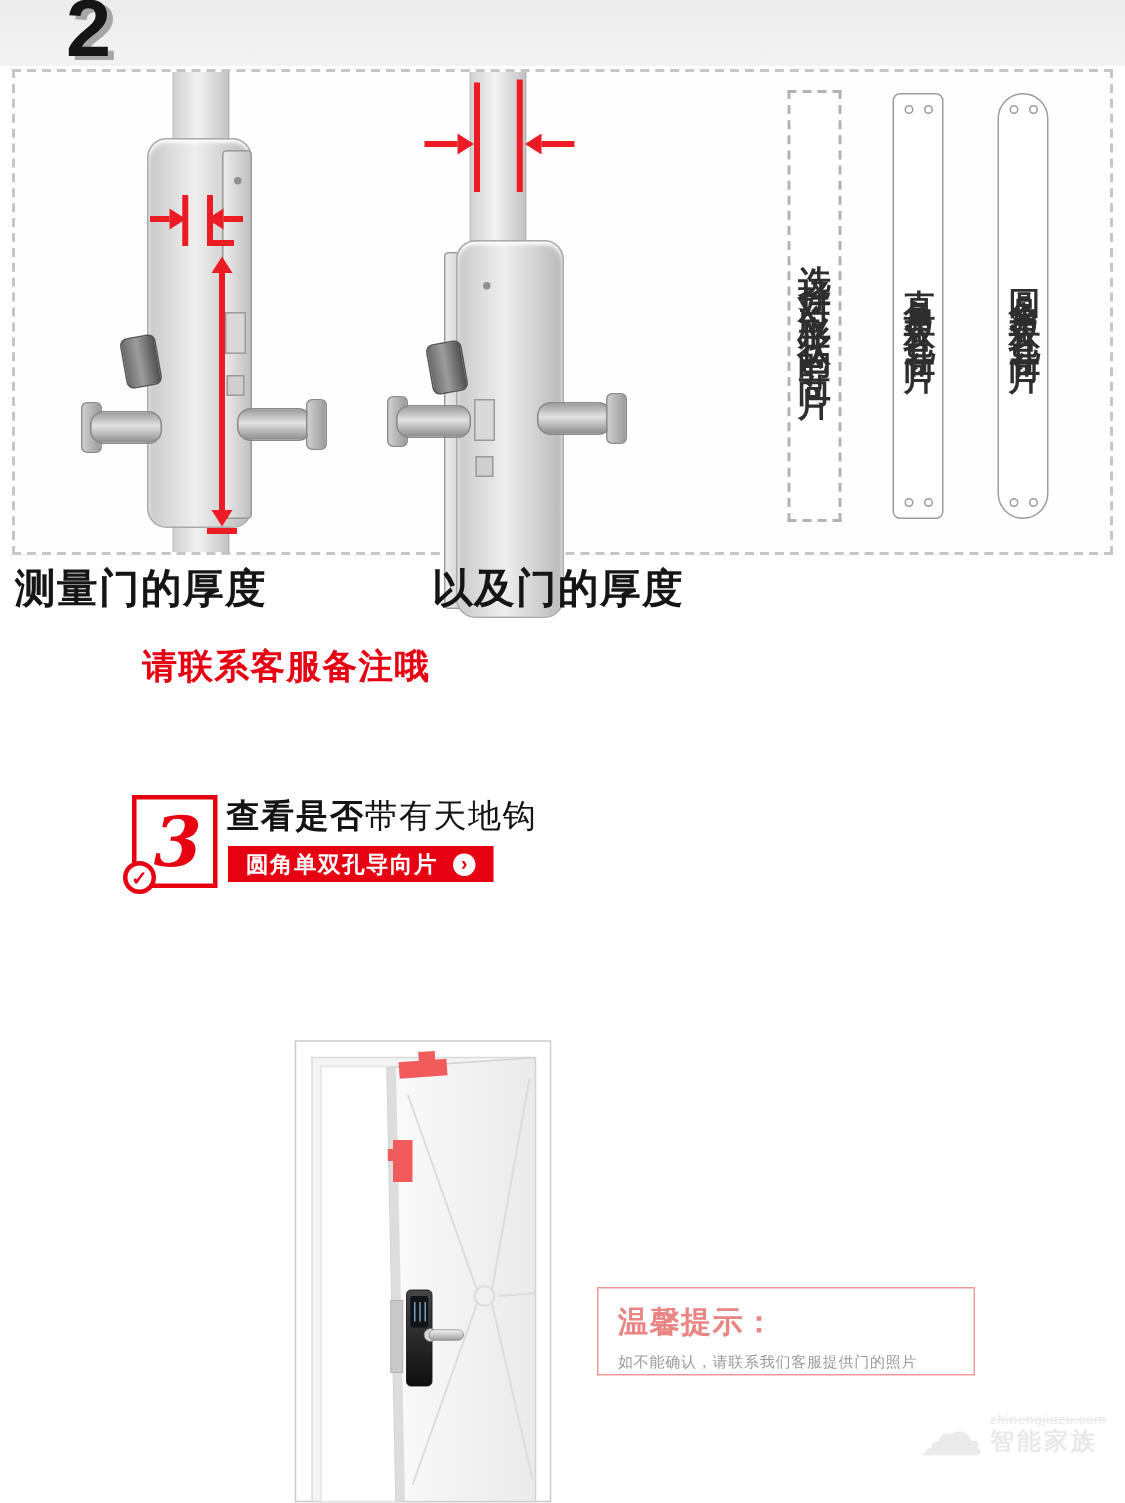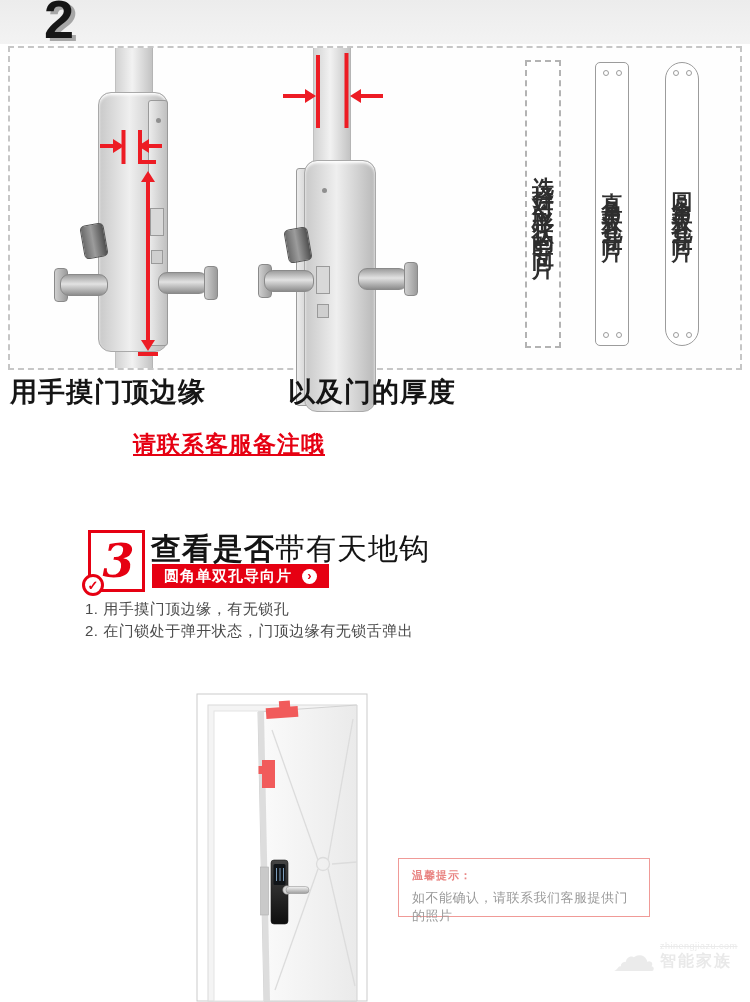--- a/index.html
+++ b/index.html
@@ -52,48 +52,48 @@
   .plate-strip .vtext { font-size:21px; letter-spacing:7px; font-weight:700; }
 
   
   .caption { position:absolute; top:374px; font-size:27px; font-weight:600; color:#151515; letter-spacing:1px; }
   .caption-left { left:10px; }
   .caption-right { left:288px; }
 
   
   .notice { position:absolute; left:22px; top:427px; color:#e60012; font-weight:700;
     font-size:23px; line-height:34px; letter-spacing:1px; }
-  .notice-line2 { margin-left:111px;text-decoration:underline; }
+  .notice-line2 { margin-left:73px; }
 
   
   .num3-box { position:absolute; left:88px; top:530px; width:57px; height:62px;
     border:3px solid #e60012; background:#fff; }
   .num3 { position:absolute; left:0; top:0; width:100%; height:100%; display:flex; align-items:center; justify-content:center;
     font-family:"DejaVu Serif", serif; font-style:italic; font-weight:700; font-size:46px; color:#e60012; padding-left:4px; }
   .check-circle { position:absolute; left:-9px; top:41px; width:22px; height:22px; border-radius:50%;
     border:3px solid #e60012; background:#fff; color:#e60012; font-size:13px; font-weight:700;
     display:flex; align-items:center; justify-content:center; }
-  .step3-title { position:absolute; left:151px; top:529px; font-size:30px; color:#141414; letter-spacing:1px; }
+  .step3-title { position:absolute; left:151px; top:529px; font-size:22px; color:#141414; letter-spacing:1px; }
   .step3-title .tb { font-weight:700; }
   .step3-title .tr { font-weight:400; }
   .step3-badge { position:absolute; left:152px; top:564px; height:24px; background:#e60012;
     display:flex; align-items:center; gap:10px; padding:0 12px; }
   .step3-badge .badge-label { color:#fff; font-size:15px; font-weight:700; letter-spacing:1px; }
   .badge-arrow { width:15px; height:15px; border-radius:50%; background:#fff; color:#e60012;
     font-size:13px; font-weight:700; display:flex; align-items:center; justify-content:center; line-height:15px; padding-bottom:1px; }
   .step3-list { position:absolute; left:85px; top:598px; font-size:15px; color:#4a4a4a; line-height:22px; letter-spacing:0.5px; }
 
   
   .door-wrap { position:absolute; left:192px; top:692px; width:180px; height:310px; }
 
   
   .tip-box { position:absolute; left:398px; top:858px; width:252px; height:59px;
     border:1px solid #f09a97; background:#fff; padding:9px 13px; }
-  .tip-title { font-size:11px; font-weight:700; color:#e98583; letter-spacing:1px; }
-  .tip-body { margin-top:6px; font-size:13px; color:#9a9a9a; letter-spacing:0.5px; }
+  .tip-title { font-size:20px; font-weight:700; color:#e98583; letter-spacing:1px; }
+  .tip-body { margin-top:6px; font-size:10px; color:#9a9a9a; letter-spacing:0.5px; }
 
   
   .watermark { position:absolute; left:612px; top:934px; display:flex; align-items:center; gap:4px; opacity:0.55; }
   .wm-cloud { font-size:44px; color:#dcdcdc; line-height:44px; }
   .wm-lines { display:flex; flex-direction:column; }
   .wm-line1 { font-size:9px; color:#dadada; letter-spacing:0.5px; text-decoration:line-through; }
   .wm-line2 { font-size:16px; font-weight:700; color:#d8d8d8; letter-spacing:2px; }
 </style>
 </head>
 <body>
@@ -176,41 +176,37 @@
           <span class="hole"></span>
         </span>
       <span class="vtext">圆角单双孔导向片</span>
       <span class="holes">
           <span class="hole"></span>
           <span class="hole"></span>
         </span>
     </div>
   </div>
 
-  <span class="caption caption-left">用手摸门顶边缘</span>
+  <span class="caption caption-left">测量门的厚度</span>
   <span class="caption caption-right">以及门的厚度</span>
 
   <div class="notice">
     <div class="notice-line2">请联系客服备注哦</div>
   </div>
 
   <div class="num3-box">
     <span class="num3">3</span>
     <span class="check-circle">✓</span>
   </div>
   <div class="step3-title">
     <span class="tb">查看是否</span><span class="tr">带有天地钩</span>
   </div>
   <div class="step3-badge">
     <span class="badge-label">圆角单双孔导向片</span>
     <span class="badge-arrow">›</span>
-  </div>
-  <div class="step3-list">
-    <div>1. 用手摸门顶边缘，有无锁孔</div>
-    <div>2. 在门锁处于弹开状态，门顶边缘有无锁舌弹出</div>
   </div>
 
   <div class="door-wrap">
     <svg width="180" height="310" viewBox="0 0 180 310">
       <defs>
         <linearGradient id="leafGrad" x1="0" y1="0" x2="1" y2="0">
           <stop offset="0" stop-color="#fbfbfb"></stop>
             <stop offset="1" stop-color="#eaeaea"></stop>
         </linearGradient>
         <linearGradient id="lockGrad" x1="0" y1="0" x2="0" y2="1">

